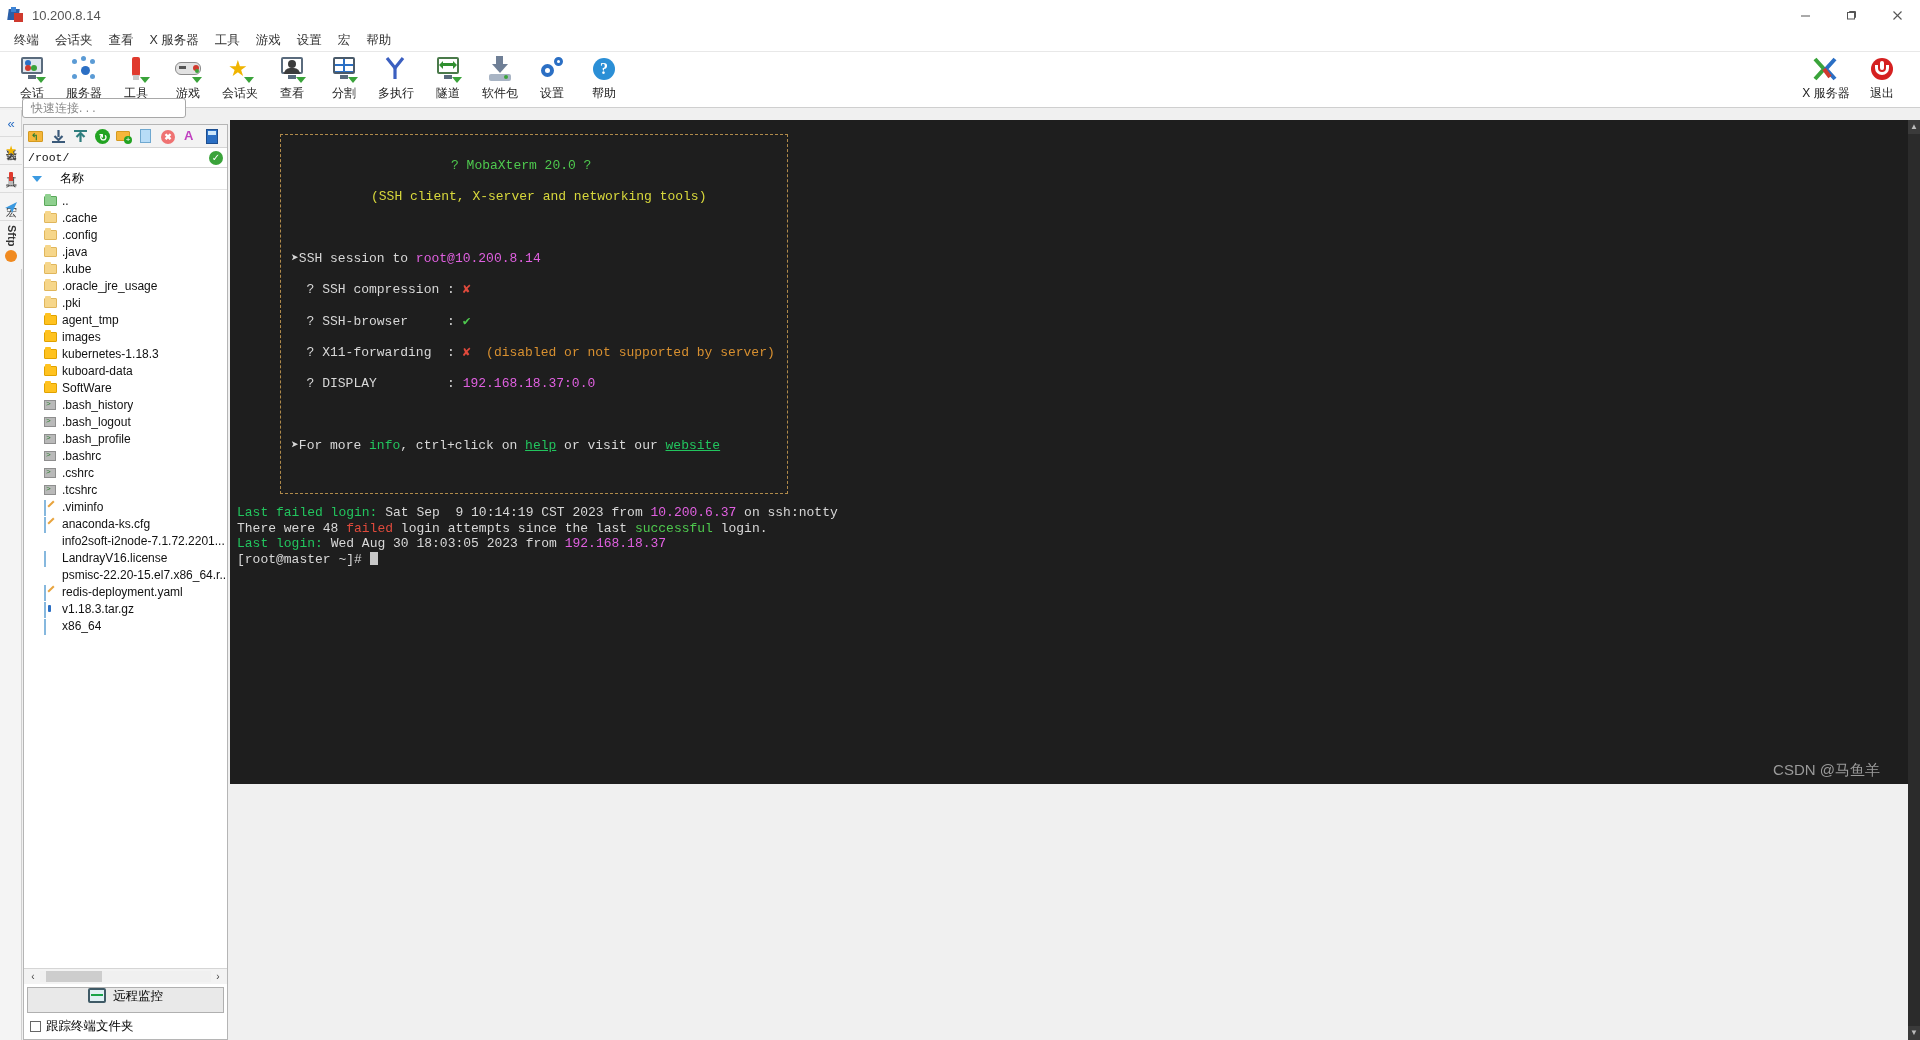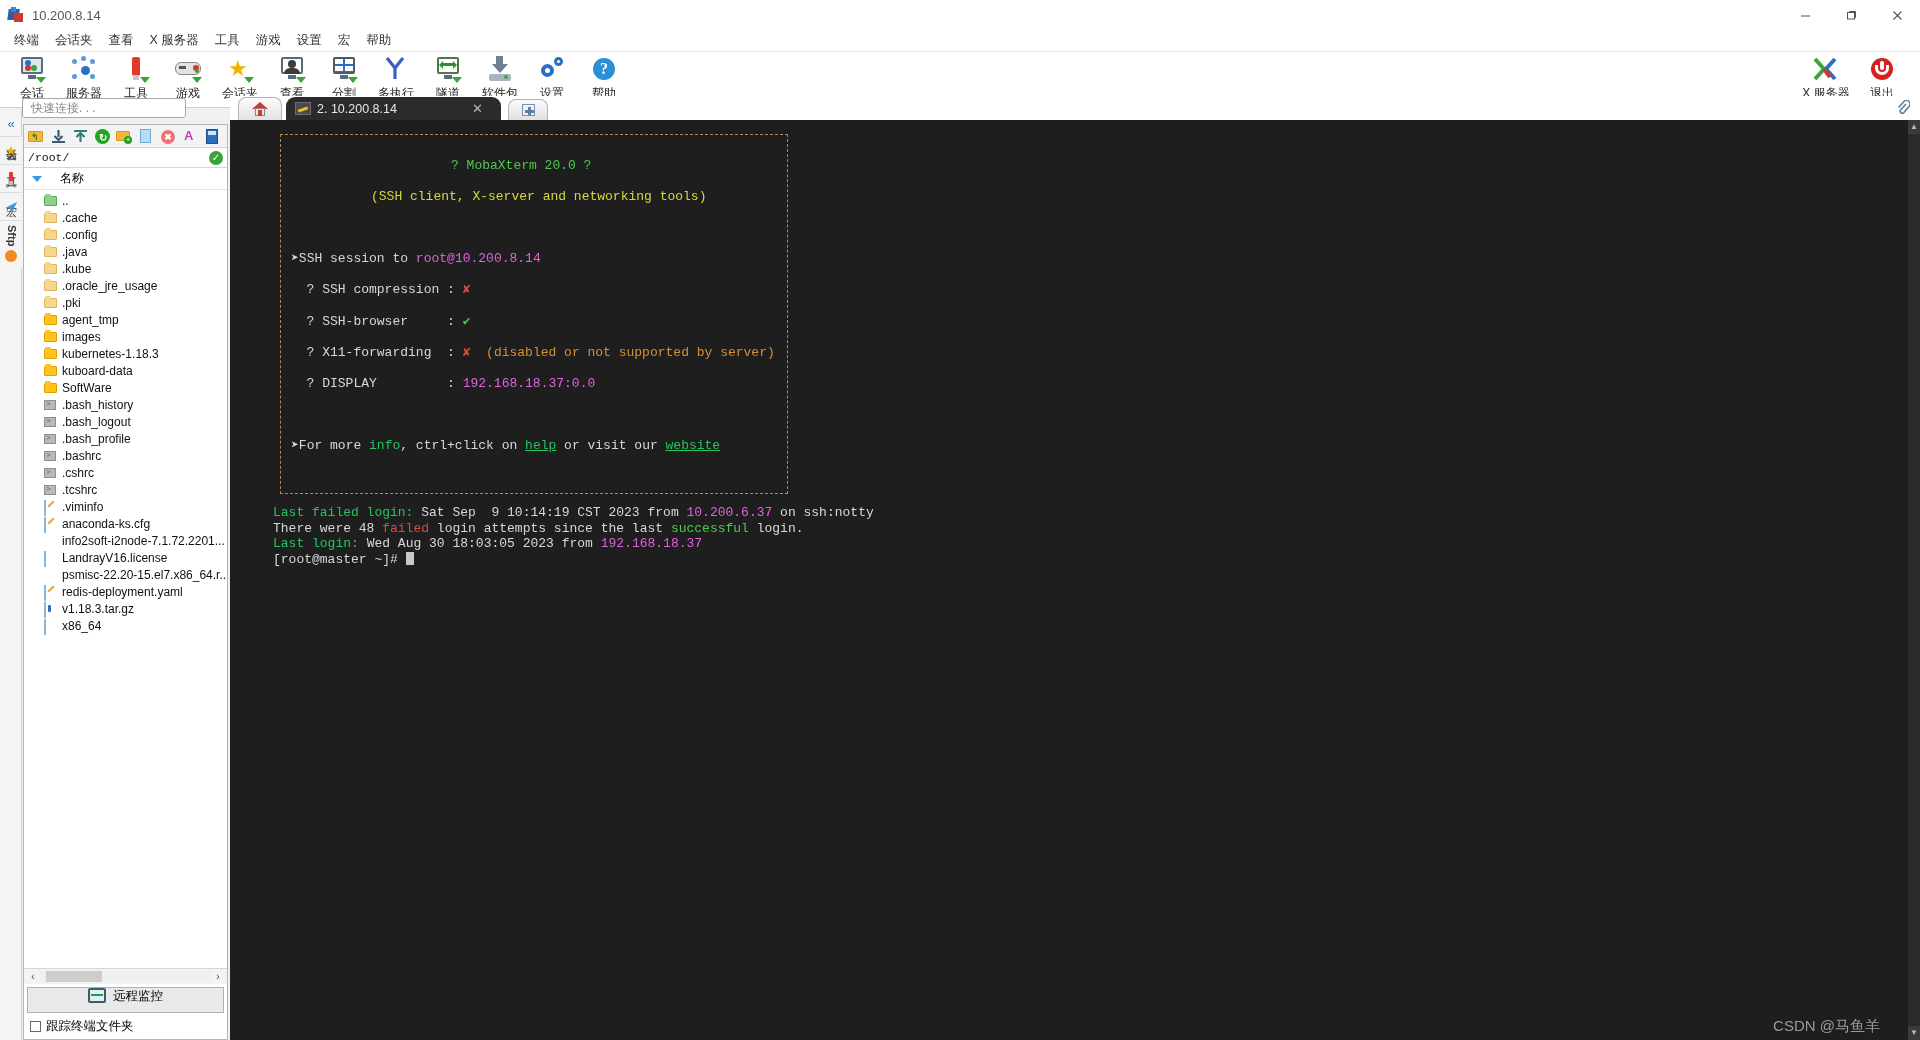--- a/index.html
+++ b/index.html
@@ -179,21 +179,21 @@
     border-bottom:none; border-radius:8px 8px 0 0;
     display:flex; align-items:center; justify-content:center;
   }
   .plus-box { width:13px;height:12px;border:1px solid #7a8fa8;background:#eef3f8;position:relative; }
   .plus-box:before{content:"";position:absolute;left:5px;top:2px;width:3px;height:8px;background:#5b7fa6;}
   .plus-box:after{content:"";position:absolute;left:2px;top:5px;width:9px;height:3px;background:#5b7fa6;}
   .clip-ico { position:absolute; right:10px; top:4px; width:14px;height:16px; }
 
   
   .terminal {
-    position:absolute; left:230px; top:120px; width:1678px; height:920px;
+    position:absolute; left:230px; top:120px; width:1678px; height:664px;
     background:#1e1e1e; overflow:hidden;
     font-family:"Liberation Mono","DejaVu Sans Mono",monospace;
     font-size:13px; line-height:15.6px;
     padding:6px 0 0 7px;
   }
   .term-scroll {
     position:absolute; right:0; top:120px; width:12px; height:920px;
     background:#2b2b2b;
   }
   .ts-up,.ts-dn { width:12px;height:14px;color:#bbb;font-size:8px;text-align:center;line-height:14px;background:#3a3a3a;}
@@ -206,21 +206,21 @@
   .tline { white-space:pre; }
   .c-green { color:#4ec94e; }
   .c-yellow { color:#d8d83c;text-align:right; }
   .c-white { color:#d8d8d8; }
   .c-magenta { color:#e060e0; }
   .c-red { color:#e04a3c; }
   .c-cyan { color:#22c55e; }
   .c-orange { color:#d89030; }
   .ul { text-decoration:underline; }
   .cursor { display:inline-block; width:8px; height:13px; background:#c8c8c8; vertical-align:-2px; }
-  .term-body { margin-top:11px;margin-left:36px; }
+  .term-body { margin-top:11px; }
   .watermark {
     position:absolute; right:28px; bottom:6px; color:#9a9a9a; font-size:15px;
     font-family:"Liberation Sans", sans-serif;
   }
 </style>
 </head>
 <body>
 
 <div id="app">
 
@@ -660,42 +660,20 @@
       <div class="br-monico"></div>
       <div>远程监控</div>
     </div>
 
     <div class="br-follow">
       <div class="cbox"></div>
       <div>跟踪终端文件夹</div>
     </div>
   </div>
 
-  <div class="tabbar">
-    <div class="tab-home">
-      <div class="home-ico">
-        <div class="home-roof"></div>
-          <div class="home-body"></div>
-          <div class="home-door"></div>
-      </div>
-    </div>
-    <div class="tab-active">
-      <div class="tab-key"></div>
-      <span>2. 10.200.8.14</span>
-      <span class="tab-close">✕</span>
-    </div>
-    <div class="tab-new">
-      <div class="plus-box"></div>
-    </div>
-    <div class="clip-ico">
-      <svg width="14" height="16" viewBox="0 0 14 16">
-          <path d="M10 4 L4.5 10 a2.2 2.2 0 0 0 3 3 L13 6.5 a3.5 3.5 0 0 0 -5 -5 L2.5 7.5" fill="none" stroke="#5b7fa6" stroke-width="1.6"></path>
-        </svg>
-    </div>
-  </div>
 
   <div class="terminal">
 
     <div class="banner">
 <div class="tline"><span class="c-green" style="margin-left:160px;">? MobaXterm 20.0 ?</span></div>
 <div class="tline"><span class="c-yellow" style="margin-left:80px;">(SSH client, X-server and networking tools)</span></div>
 <div class="tline">&nbsp;</div>
 <div class="tline"><span class="c-white">➤</span><span class="c-white">SSH session to </span><span class="c-magenta">root@</span><span class="c-magenta">10.200.8.14</span></div>
 <div class="tline">  <span class="c-white">? SSH compression :</span> <span class="c-red">✘</span></div>
 <div class="tline">  <span class="c-white">? SSH-browser     :</span> <span class="c-green">✔</span></div>

